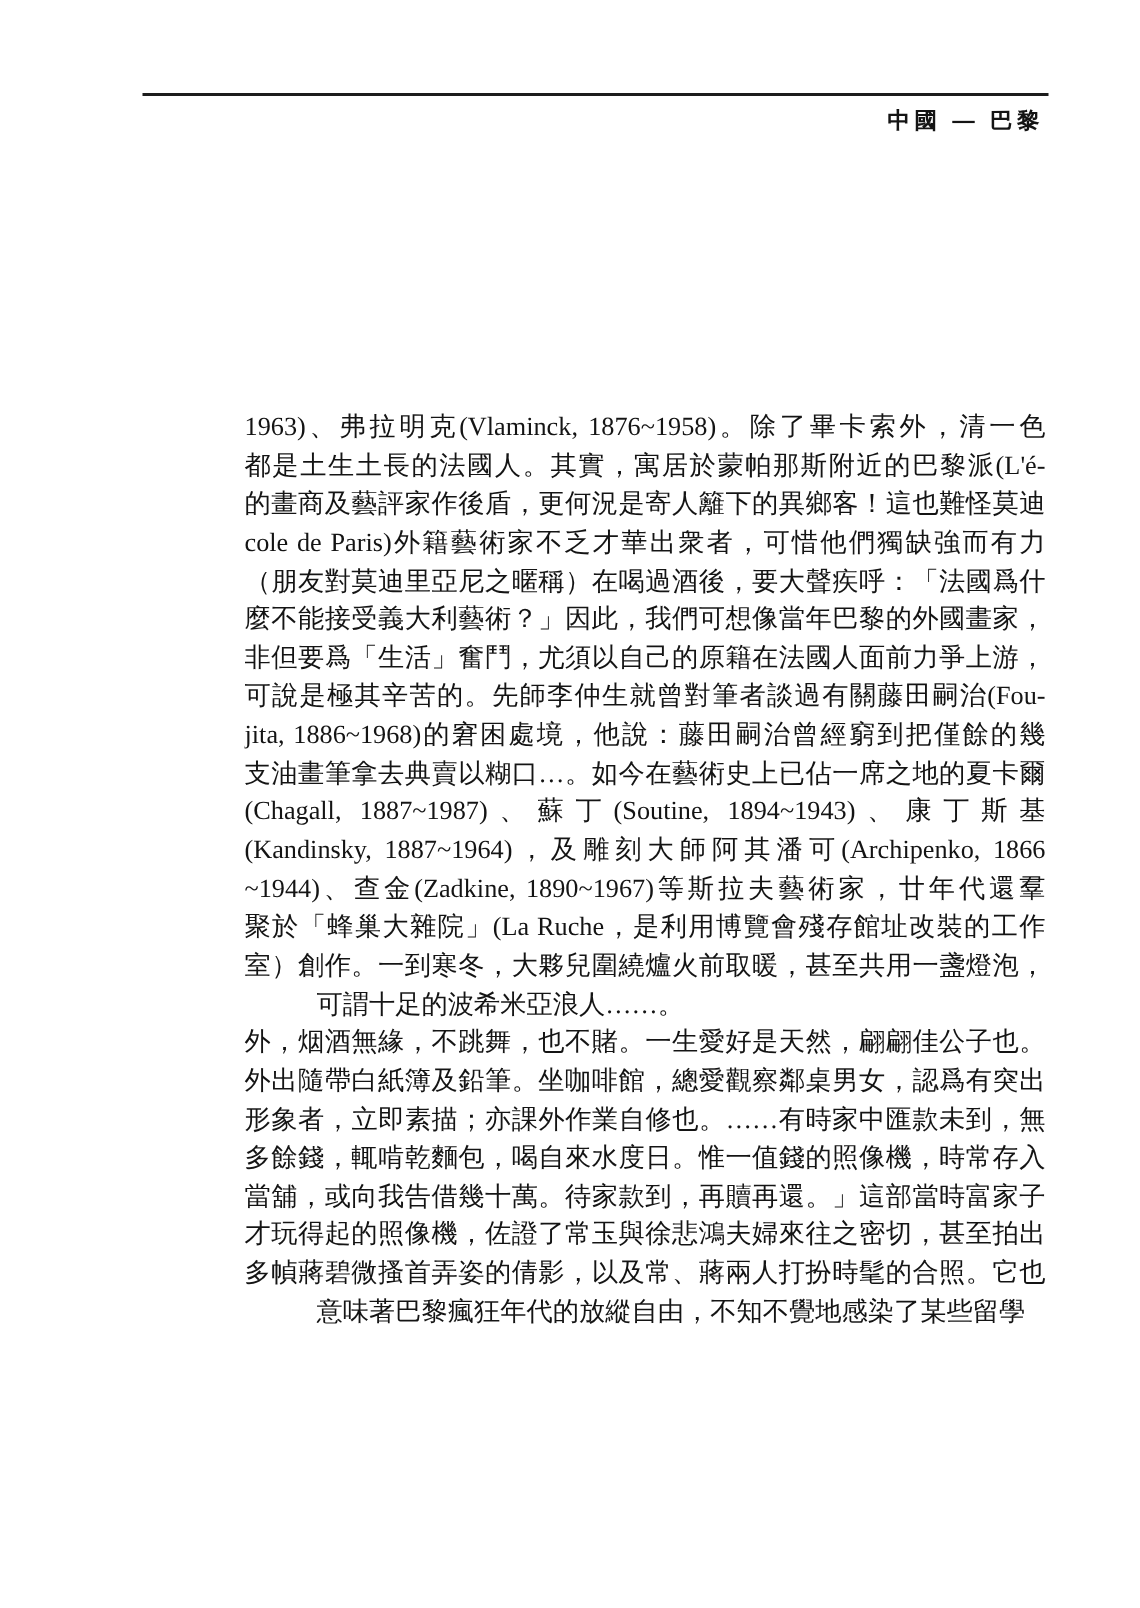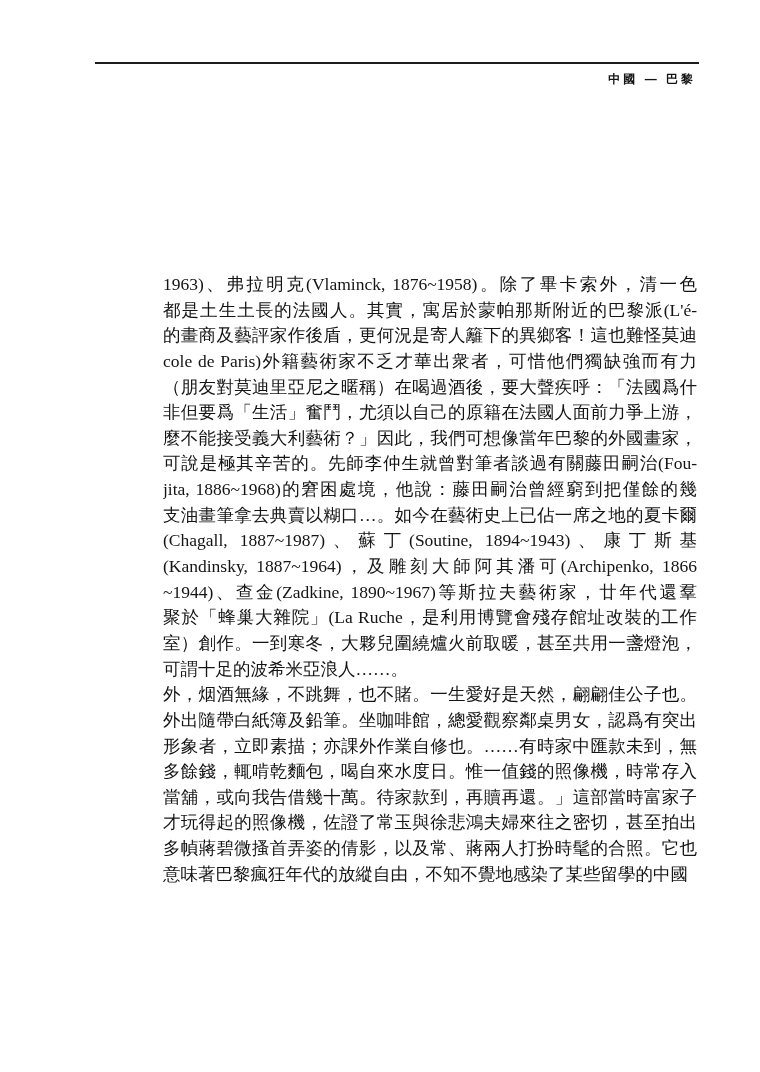--- a/index.html
+++ b/index.html
@@ -22,59 +22,60 @@
     position:absolute;
     top:62px; left:95px; width:604px; height:2px;
     background:#1c1c1c;
   }
   .running-head {
     position:absolute;
     top:71px; left:95px; width:601px;
     text-align:right;
     font-family:"Liberation Sans","DejaVu Sans",sans-serif;
     font-weight:bold;
-    font-size:12px;
+    font-size:15px;
     letter-spacing:3px;
   }
   .text-block {
     position:absolute;
     top:272px; left:163px; width:534px;
     font-size:17.5px;
   }
   .para { margin:0; padding:0; }
   .tline {
     height:25.65px;
     line-height:25.65px;
     white-space:normal;
     overflow:hidden;
     text-align:justify;
     text-align-last:justify;
     -moz-text-align-last:justify;
   }
   .tline.last {
-    text-align:center;
+    text-align:left;
     text-align-last:left;
+    margin-left:48px;
     -moz-text-align-last:left;
   }
 </style>
 </head>
 <body>
 
 <div class="page">
   <div class="rule"></div>
   <div class="running-head">中國 — 巴黎</div>
   <div class="text-block">
       <div class="para">
         <div class="tline">1963)、弗拉明克(Vlaminck, 1876~1958)。除了畢卡索外，清一色</div>
         <div class="tline">都是土生土長的法國人。其實，寓居於蒙帕那斯附近的巴黎派(L'é-</div>
         <div class="tline">的畫商及藝評家作後盾，更何況是寄人籬下的異鄉客！這也難怪莫迪</div>
         <div class="tline">cole de Paris)外籍藝術家不乏才華出衆者，可惜他們獨缺強而有力</div>
         <div class="tline">（朋友對莫迪里亞尼之暱稱）在喝過酒後，要大聲疾呼：「法國爲什</div>
+        <div class="tline">麼不能接受義大利藝術？」因此，我們可想像當年巴黎的外國畫家，</div>
         <div class="tline">非但要爲「生活」奮鬥，尤須以自己的原籍在法國人面前力爭上游，</div>
-        <div class="tline">麼不能接受義大利藝術？」因此，我們可想像當年巴黎的外國畫家，</div>
         <div class="tline">可說是極其辛苦的。先師李仲生就曾對筆者談過有關藤田嗣治(Fou-</div>
         <div class="tline">jita, 1886~1968)的窘困處境，他說：藤田嗣治曾經窮到把僅餘的幾</div>
         <div class="tline">支油畫筆拿去典賣以糊口…。如今在藝術史上已佔一席之地的夏卡爾</div>
         <div class="tline">(Chagall, 1887~1987)、蘇丁(Soutine, 1894~1943)、康丁斯基</div>
         <div class="tline">(Kandinsky, 1887~1964)，及雕刻大師阿其潘可(Archipenko, 1866</div>
         <div class="tline">~1944)、查金(Zadkine, 1890~1967)等斯拉夫藝術家，廿年代還羣</div>
         <div class="tline">聚於「蜂巢大雜院」(La Ruche，是利用博覽會殘存館址改裝的工作</div>
         <div class="tline">室）創作。一到寒冬，大夥兒圍繞爐火前取暖，甚至共用一盞燈泡，</div>
         <div class="tline last">可謂十足的波希米亞浪人……。</div>
       </div>

